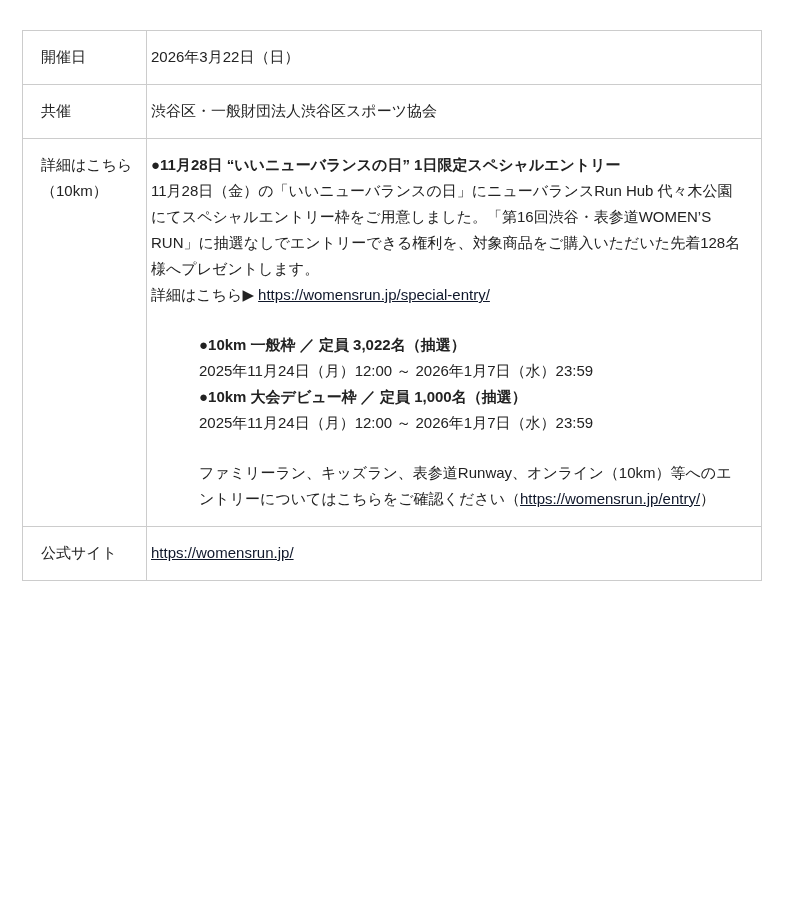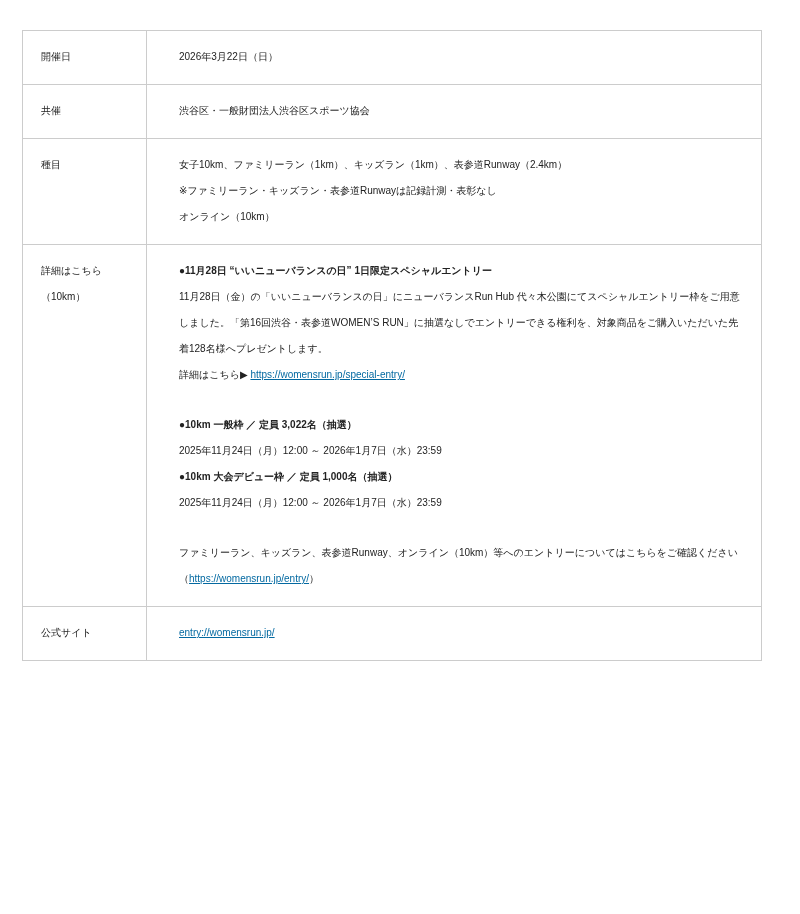--- a/index.html
+++ b/index.html
@@ -19,38 +19,38 @@
     position: absolute;
     left: 22px;
     top: 30px;
     width: 740px;
     border-collapse: collapse;
     table-layout: fixed;
   }
   table.info-table td {
     border: 1px solid #cccccc;
     vertical-align: top;
-    font-size: 10px;
+    font-size: 15px;
     line-height: 26px;
     color: #222222;
     word-break: break-word;
   }
   td.label-cell {
     width: 124px;
     padding: 13px 6px 14px 18px;
     background: #ffffff;
   }
   td.content-cell {
-    padding: 13px 18px 14px 32px;
+    padding: 13px 18px 14px 4px;
   }
-  .para + .para { margin-top: 24px; }
+  .para + .para { margin-top: 24px; margin-left: 48px; }
   .line { min-height: 26px; }
   .seg-bold { font-weight: bold; }
   a.seg-link, .seg-link {
-    color: #0369a1;
+    color: #0f172a;
     text-decoration: underline;
     cursor: pointer;
   }
 </style>
 </head>
 <body>
 
 <div class="page">
   <table class="info-table">
     <colgroup>
@@ -73,32 +73,20 @@
             <div class="line">共催</div>
           </td>
           <td class="content-cell">
             <div class="para">
               <div class="line"><span>渋谷区・一般財団法人渋谷区スポーツ協会</span></div>
             </div>
           </td>
         </tr>
         <tr>
           <td class="label-cell">
-            <div class="line">種目</div>
-          </td>
-          <td class="content-cell">
-            <div class="para">
-              <div class="line"><span>女子10km、ファミリーラン（1km）、キッズラン（1km）、表参道Runway（2.4km）</span></div>
-              <div class="line"><span>※ファミリーラン・キッズラン・表参道Runwayは記録計測・表彰なし</span></div>
-              <div class="line"><span>オンライン（10km）</span></div>
-            </div>
-          </td>
-        </tr>
-        <tr>
-          <td class="label-cell">
             <div class="line">詳細はこちら</div>
             <div class="line">（10km）</div>
           </td>
           <td class="content-cell">
             <div class="para">
               <div class="line"><span class="seg-bold">●11月28日 “いいニューバランスの日” 1日限定スペシャルエントリー</span></div>
               <div class="line"><span>11月28日（金）の「いいニューバランスの日」にニューバランスRun Hub 代々木公園にてスペシャルエントリー枠をご用意しました。「第16回渋谷・表参道WOMEN’S RUN」に抽選なしでエントリーできる権利を、対象商品をご購入いただいた先着128名様へプレゼントします。</span></div>
               <div class="line"><span>詳細はこちら▶ </span><a class="seg-link">https://womensrun.jp/special-entry/</a></div>
             </div>
             <div class="para">
@@ -111,19 +99,19 @@
               <div class="line"><span>ファミリーラン、キッズラン、表参道Runway、オンライン（10km）等へのエントリーについてはこちらをご確認ください（</span><a class="seg-link">https://womensrun.jp/entry/</a><span>）</span></div>
             </div>
           </td>
         </tr>
         <tr>
           <td class="label-cell">
             <div class="line">公式サイト</div>
           </td>
           <td class="content-cell">
             <div class="para">
-              <div class="line"><a class="seg-link">entry://womensrun.jp/</a></div>
+              <div class="line"><a class="seg-link">https://womensrun.jp/</a></div>
             </div>
           </td>
         </tr>
       </tbody>
   </table>
 </div>
 
 </body></html>

